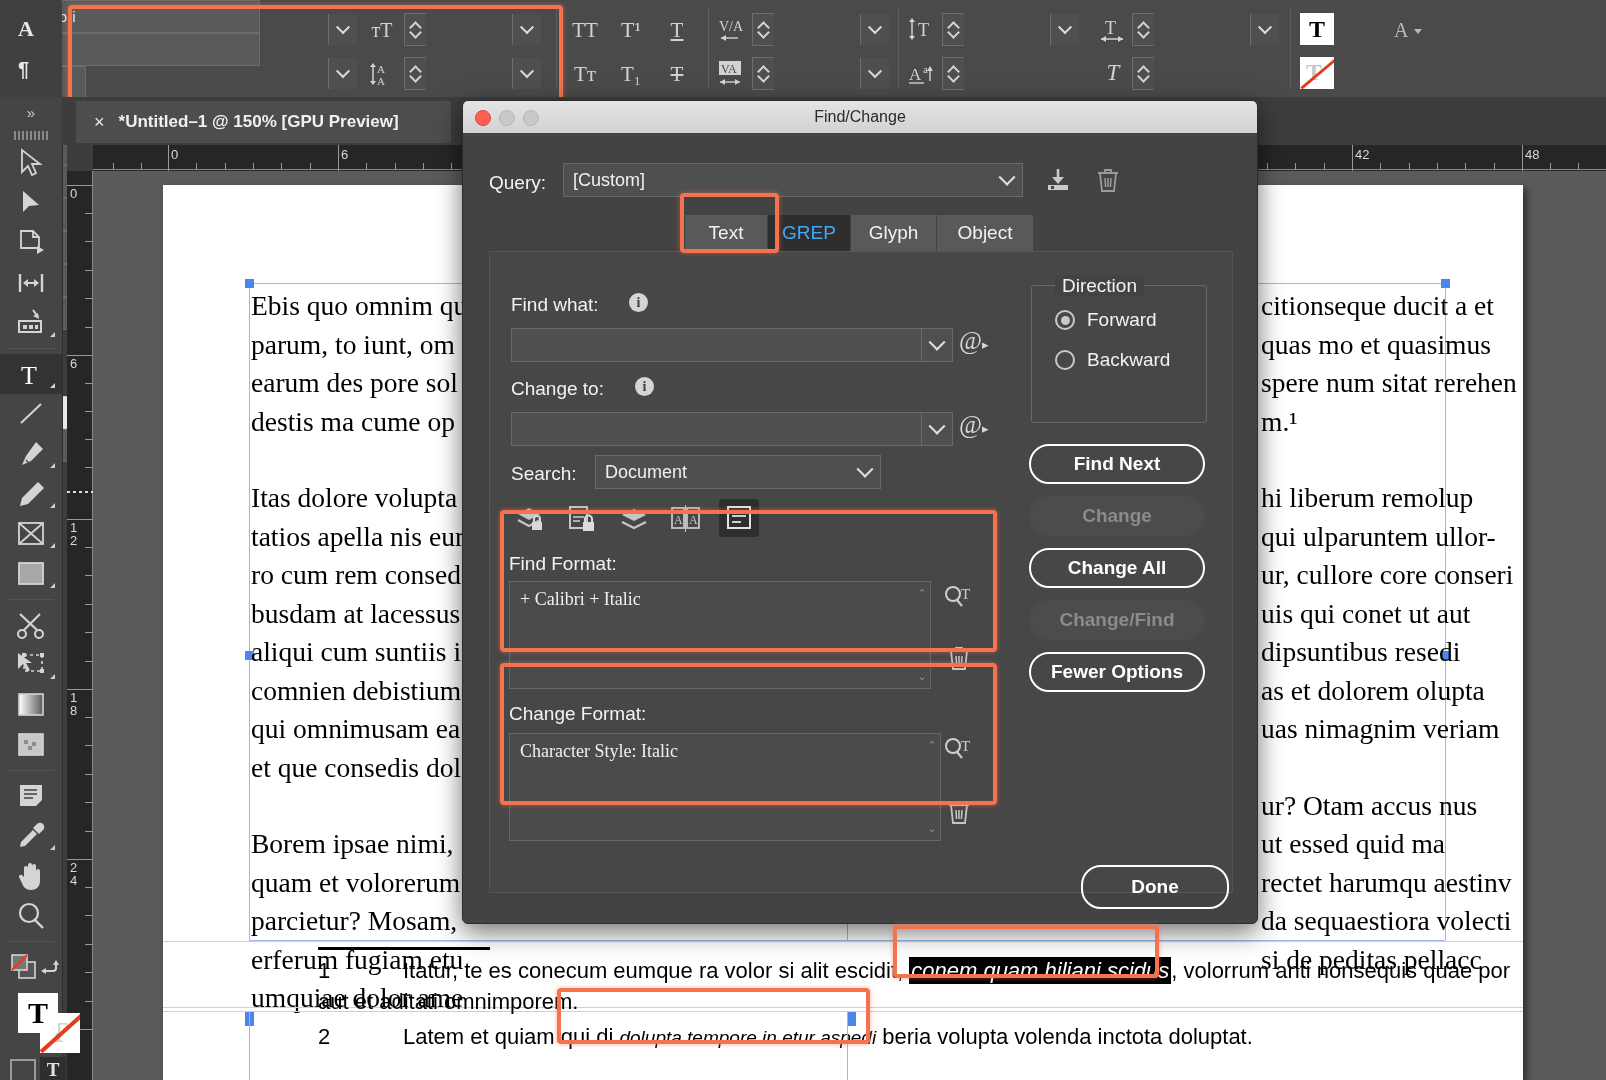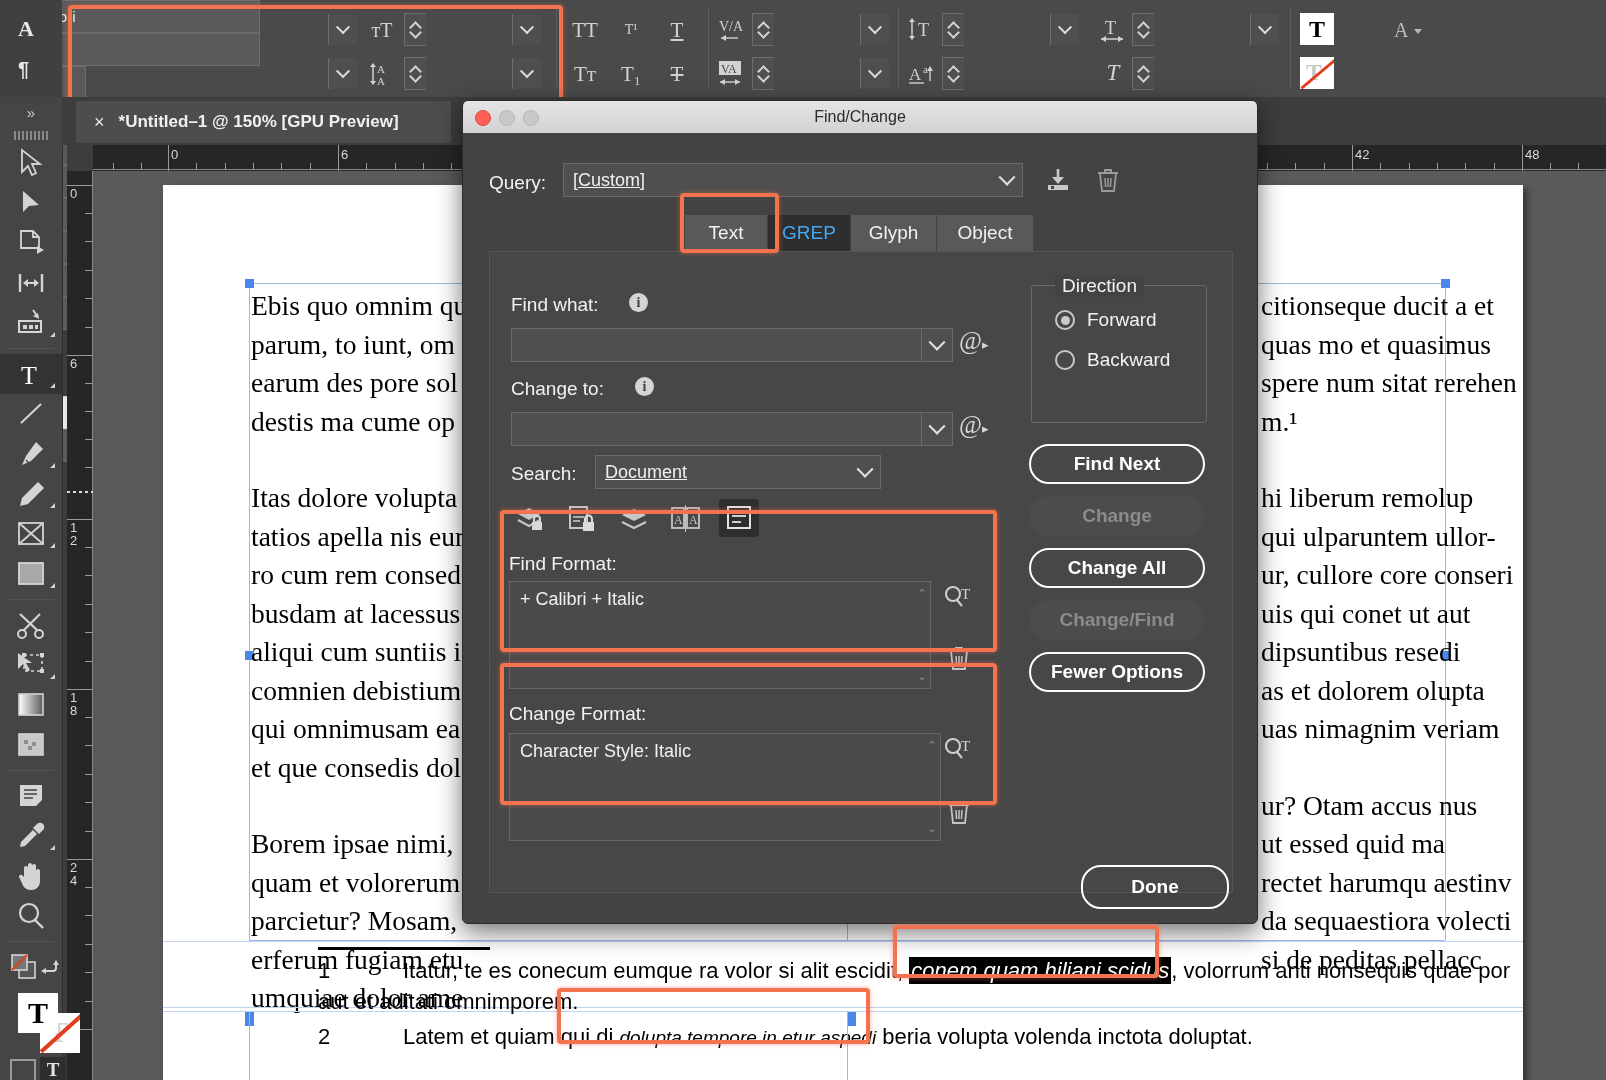--- a/index.html
+++ b/index.html
@@ -119,36 +119,36 @@
   #dlg-title{
     height:32px;background:linear-gradient(#e4e4e4,#d2d2d2);border-bottom:1px solid #b4b4b4;
     display:flex;align-items:center;justify-content:center;position:relative;
     color:#2a2a2a;font-size:16px;
   }
   .tl-dot{position:absolute;top:9px;width:14px;height:14px;border-radius:50%;}
   #dlg-body{position:absolute;left:0;top:32px;right:0;bottom:0;background:#434343;}
   .dlabel{color:#f2f2f2;font-size:19px;}
   .combo{
     background:#4f4f4f;border:1px solid #6a6a6a;height:34px;box-sizing:border-box;
-    display:flex;align-items:center;color:#f0f0f0;font-size:18px;text-decoration:underline;
+    display:flex;align-items:center;color:#f0f0f0;font-size:18px;
   }
   .combo .t{padding-left:9px;flex:1;white-space:nowrap;overflow:hidden;}
   .combo .ar{width:30px;display:flex;align-items:center;justify-content:center;}
   .combo .ar:after{content:"";width:10px;height:10px;border-right:2px solid #e0e0e0;
     border-bottom:2px solid #e0e0e0;transform:rotate(45deg) translate(-2px,-2px);}
   .tabbtn{
     height:36px;background:#595959;color:#f1f1f1;font-size:19px;
     display:flex;align-items:center;justify-content:center;box-sizing:border-box;
     border-right:1px solid #434343;
   }
   .tabbtn.active{background:#2e2e2e;color:#45a8f5;}
   .panel{position:absolute;border:1px solid #555;background:#474747;}
   .fmtbox{
     background:#4b4b4b;border:1px solid #666;box-sizing:border-box;
-    color:#f0f0f0;font-size:18px;position:relative;
+    color:#f0f0f0;font-size:18px;position:relative;font-family:Liberation Serif, serif;
   }
   .fmtbox .line{padding:7px 0 0 10px;}
   .scrollthumb{position:absolute;right:3px;width:10px;color:#8e8e8e;font-size:11px;text-align:center;}
   .pill{
     border:2px solid #ffffff;border-radius:20px;height:40px;color:#ffffff;
     display:flex;align-items:center;justify-content:center;font-size:19px;font-weight:bold;
     box-sizing:border-box;background:transparent;
   }
   .pill.disabled{border-color:transparent;background:#4c4c4c;color:#8b8b8b;}
   .group{border:1px solid #6a6a6a;border-radius:3px;position:absolute;}
@@ -216,21 +216,21 @@
       <span class="dn"></span>
     </div>
   <div class="field" style="left:426px;top:57px;width:86px;border-left:none;">
     <span class="fld-txt">(10.8 pt)</span>
   </div>
   <div class="caret" style="position:absolute;left:512px;top:58px;"></div>
 
   <div class="sep-v" style="left:556px;top:8px;height:80px;"></div>
 
   <span class="tbtn" style="position:absolute;left:568px;top:16px;width:34px;height:28px;font-size:21px;">TT</span>
-  <span class="tbtn" style="position:absolute;left:614px;top:16px;width:34px;height:28px;font-size:14px;">T¹</span>
+  <span class="tbtn" style="position:absolute;left:614px;top:16px;width:34px;height:28px;font-size:22px;">T¹</span>
   <span class="tbtn" style="position:absolute;left:660px;top:16px;width:34px;height:28px;font-size:21px;text-decoration:underline;">T</span>
   <span class="tbtn" style="position:absolute;left:568px;top:60px;width:34px;height:28px;font-size:21px;">Tᴛ</span>
   <span class="tbtn" style="position:absolute;left:614px;top:60px;width:34px;height:28px;font-size:21px;">T₁</span>
   <span class="tbtn" style="position:absolute;left:660px;top:60px;width:34px;height:28px;font-size:21px;text-decoration:line-through;">T</span>
 
   <div class="sep-v" style="left:708px;top:8px;height:80px;"></div>
 
   <span class="ic" style="position:absolute;left:716px;top:14px;width:34px;height:30px;">
     <svg width="30" height="26" viewBox="0 0 30 26">
         <text x="1" y="15" font-size="14" fill="#d2d2d2" font-family="Liberation Serif">V/A</text>

